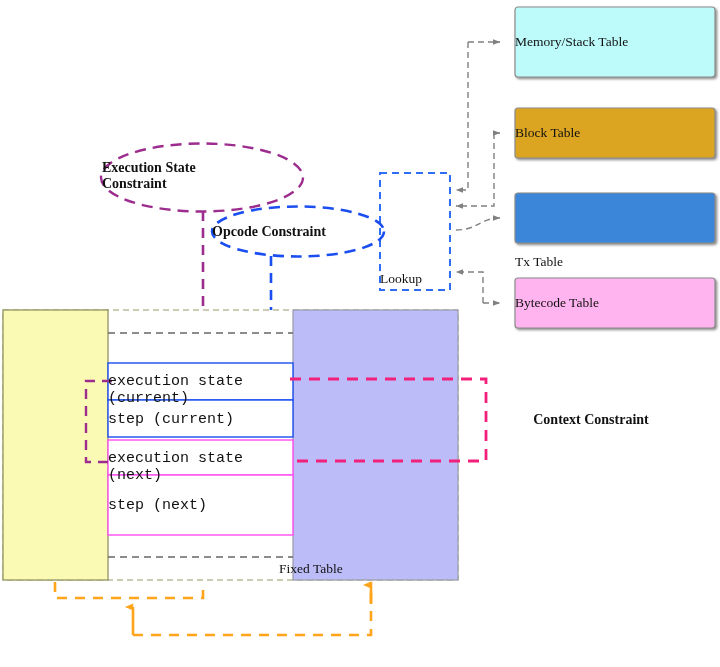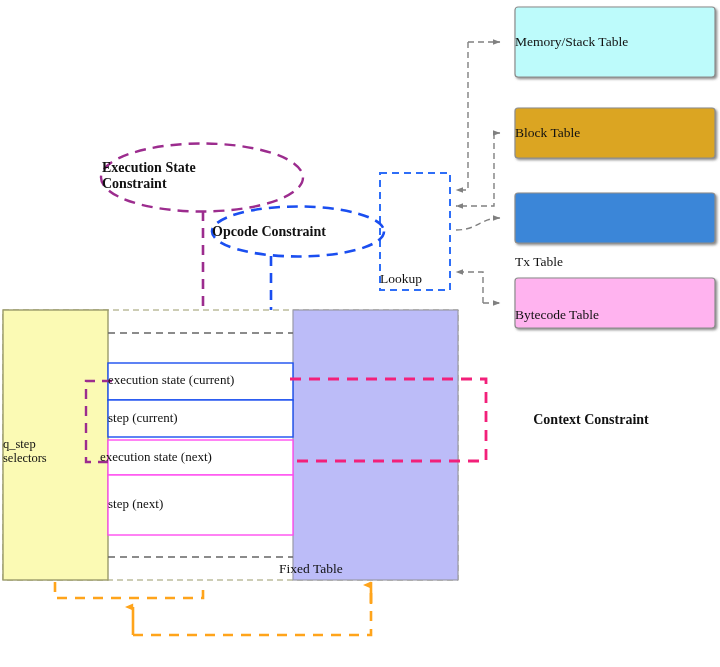--- a/index.html
+++ b/index.html
@@ -2,21 +2,21 @@
 <html><head>
 <meta charset="utf-8">
 <style>
   html,body{margin:0;padding:0;background:#ffffff;}
   body{width:720px;height:667px;overflow:hidden;
        font-family:"Liberation Serif","DejaVu Serif",serif;}
   #stage{position:relative;width:720px;height:667px;}
   svg#diagram{position:absolute;left:0;top:0;width:720px;height:667px;}
   .lbl{position:absolute;text-align:left;line-height:1.15;color:#111;}
   .tbl-lbl{font-size:13.5px;}
-  .row-lbl{font-size:13px;}
+  .row-lbl{font-size:15px;font-family:Liberation Mono, monospace;}
   .bold-lbl{font-weight:bold;font-size:14px;}
   .small-lbl{font-size:12.5px;}
 </style>
 </head>
 <body>
 
 <div id="stage">
 
   <svg id="diagram" viewBox="0 0 720 667">
     <defs>
@@ -89,39 +89,35 @@
     </g>
     <g fill="none" stroke="#ffa41b" stroke-width="2.6">
       <path d="M133,635 L133,607" marker-end="url(#ahOrange)"></path>
       <path d="M371,604 L371,585" marker-end="url(#ahOrange)"></path>
     </g>
   </svg>
 
   <div class="lbl tbl-lbl" style="left:515px;top:34px;width:200px;">Memory/Stack Table</div>
   <div class="lbl tbl-lbl" style="left:515px;top:125px;width:183px;">Block Table</div>
   <div class="lbl tbl-lbl" style="left:515px;top:210px;width:196px;margin-top:44px;">Tx Table</div>
-  <div class="lbl tbl-lbl" style="left:515px;top:295px;width:200px;margin-top:12px;">Bytecode Table</div>
+  <div class="lbl tbl-lbl" style="left:515px;top:295px;width:200px;">Bytecode Table</div>
 
   <div class="lbl tbl-lbl" style="left:380px;top:223px;width:70px;margin-top:48px;">Lookup</div>
 
   <div class="lbl bold-lbl" style="left:102px;top:160px;width:200px;">
     <span>Execution State</span><br>
     <span>Constraint</span>
   </div>
 
   <div class="lbl bold-lbl" style="left:212px;top:224px;width:173px;">Opcode Constraint</div>
 
   <div class="lbl bold-lbl" style="left:496px;top:412px;width:190px;text-align:center;">Context Constraint</div>
 
 
-  <div class="lbl small-lbl" style="left:3px;top:437px;width:85px;">
-    <span>q_step</span><br>
-    <span>selectors</span>
-  </div>
 
   <div class="lbl row-lbl" style="left:108px;top:373px;width:185px;">execution state (current)</div>
   <div class="lbl row-lbl" style="left:108px;top:411px;width:211px;">step (current)</div>
-  <div class="lbl row-lbl" style="left:100px;top:450px;width:185px;">execution state (next)</div>
+  <div class="lbl row-lbl" style="left:108px;top:450px;width:185px;">execution state (next)</div>
   <div class="lbl row-lbl" style="left:108px;top:497px;width:217px;">step (next)</div>
 
   <div class="lbl tbl-lbl" style="left:279px;top:561px;width:165px;">Fixed Table</div>
 
 </div>
 
 </body></html>

